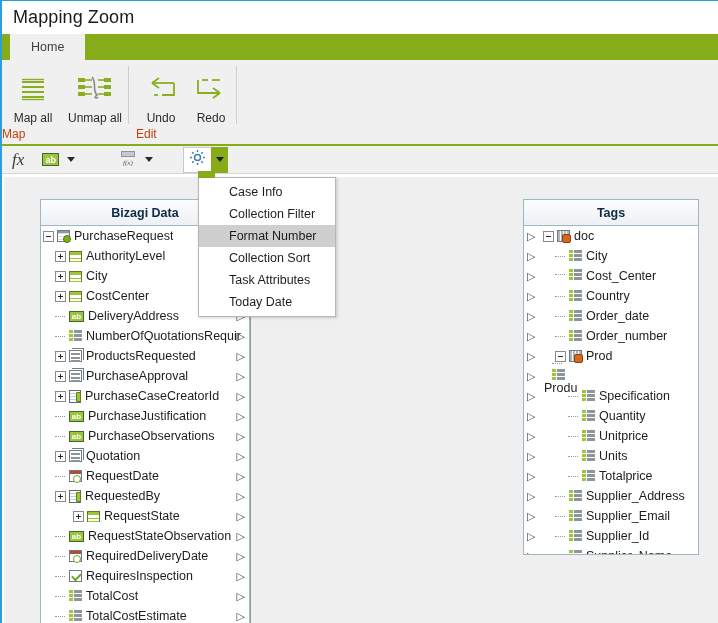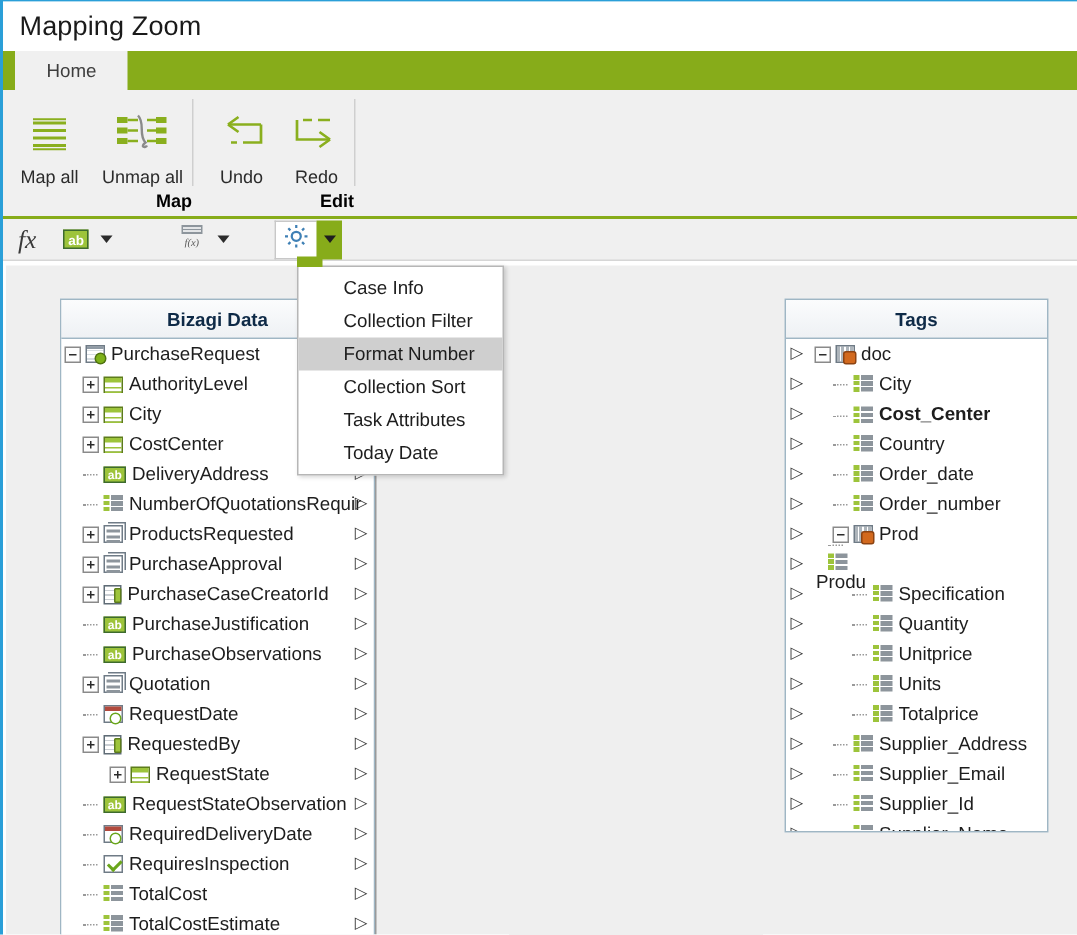--- a/index.html
+++ b/index.html
@@ -86,25 +86,24 @@
     bottom: 20px;
     width: 1px;
     background: #cfcfcf;
   }
   .ribbon-group-items {
     display: flex;
     align-items: flex-start;
     flex: 1;
   }
   .ribbon-group-title {
-    text-align: right;
+    text-align: left;
     font-size: 12px;
-    color: #000000;
+    color: #c2410c;
     padding-bottom: 1px;
-    font-weight: bold;
   }
   .ribbon-btn {
     width: 62px;
     display: flex;
     flex-direction: column;
     align-items: center;
     justify-content: flex-start;
     padding-top: 6px;
     box-sizing: border-box;
     cursor: default;
@@ -837,21 +836,21 @@
             <span class="arrow-left">▷</span>
             <span class="label-wrap" style="display: flex; align-items: center; margin-left: 17px;">
               <span class="ind ind-1"></span>
               <span class="nub"></span>
               <span class="nicon ic-list"></span>
               <span class="label">City</span>
             </span>
           </div>
           <div class="tree-row">
             <span class="arrow-left">▷</span>
-            <span class="label-wrap" style="display: flex; align-items: flex-end; margin-left: 17px; font-weight: bold;">
+            <span class="label-wrap" style="display: flex; align-items: flex-start; margin-left: 17px;">
               <span class="ind ind-1"></span>
               <span class="nub"></span>
               <span class="nicon ic-list"></span>
               <span class="label">Cost_Center</span>
             </span>
           </div>
           <div class="tree-row">
             <span class="arrow-left">▷</span>
             <span class="label-wrap" style="display: flex; align-items: center; margin-left: 17px;">
               <span class="ind ind-1"></span>

